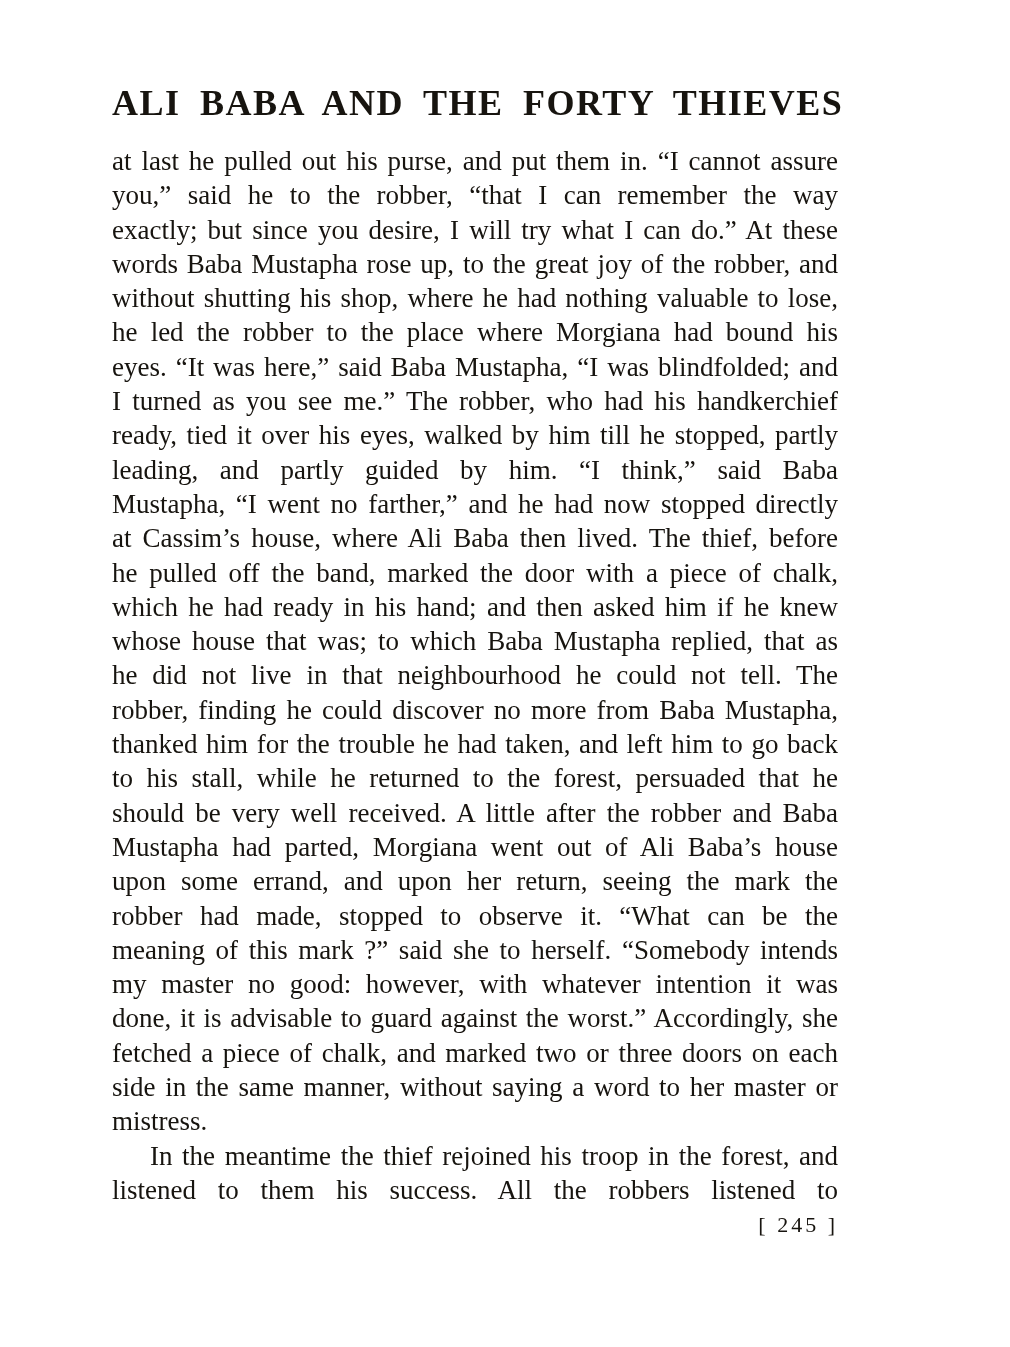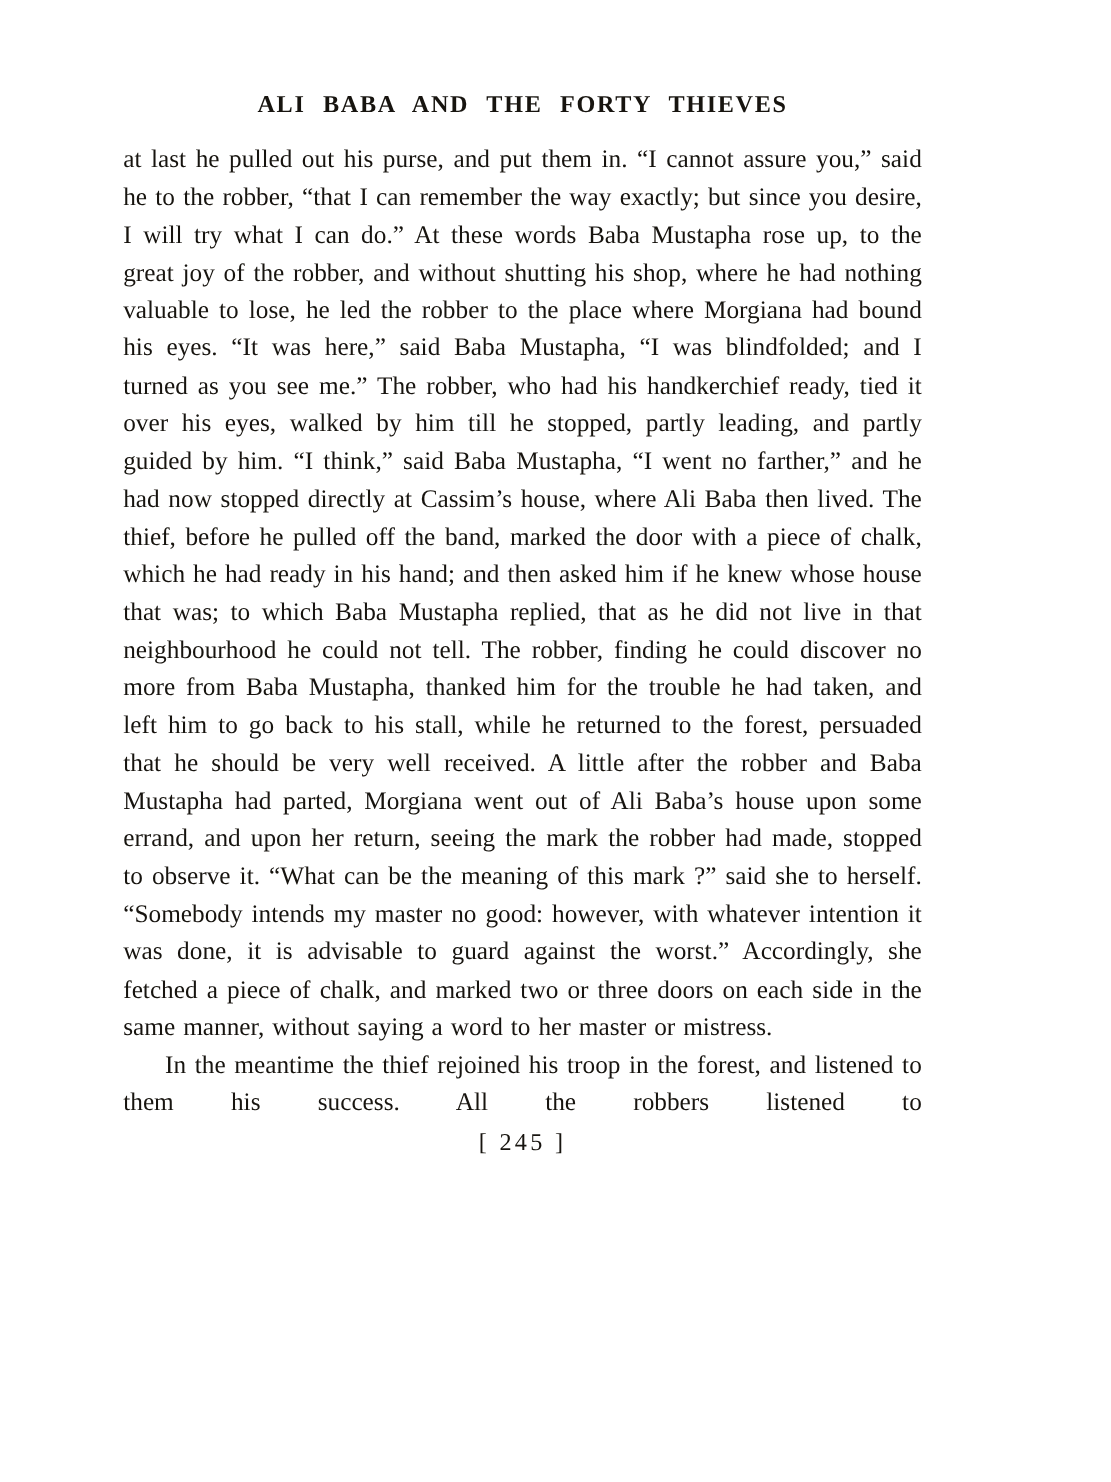--- a/index.html
+++ b/index.html
@@ -13,41 +13,41 @@
     font-family: "Liberation Serif", "DejaVu Serif", serif;
     color: #17140f;
   }
   .page {
     width: 726px;
     margin-left: 112px;
     padding-top: 82px;
   }
   .page-title {
     text-align: center;
-    font-size: 22px;
+    font-size: 36px;
     font-weight: bold;
     letter-spacing: 1.5px;
     word-spacing: 9px;
     margin-bottom: 20px;
     white-space: nowrap;
   }
   .body-text p {
-    font-size: 23px;
+    font-size: 27px;
     line-height: 34.3px;
     text-align: justify;
     word-spacing: 1.5px;
   }
   .body-text p.indent {
     text-indent: 38px;
   }
   .body-text p.justify-last {
     text-align-last: justify;
   }
   .page-number {
-    text-align: center;
+    text-align: right;
     font-size: 22px;
     letter-spacing: 3px;
     line-height: 34px;
     margin-top: 1px;
   }
 </style>
 </head>
 <body>
 
 <main class="page">

